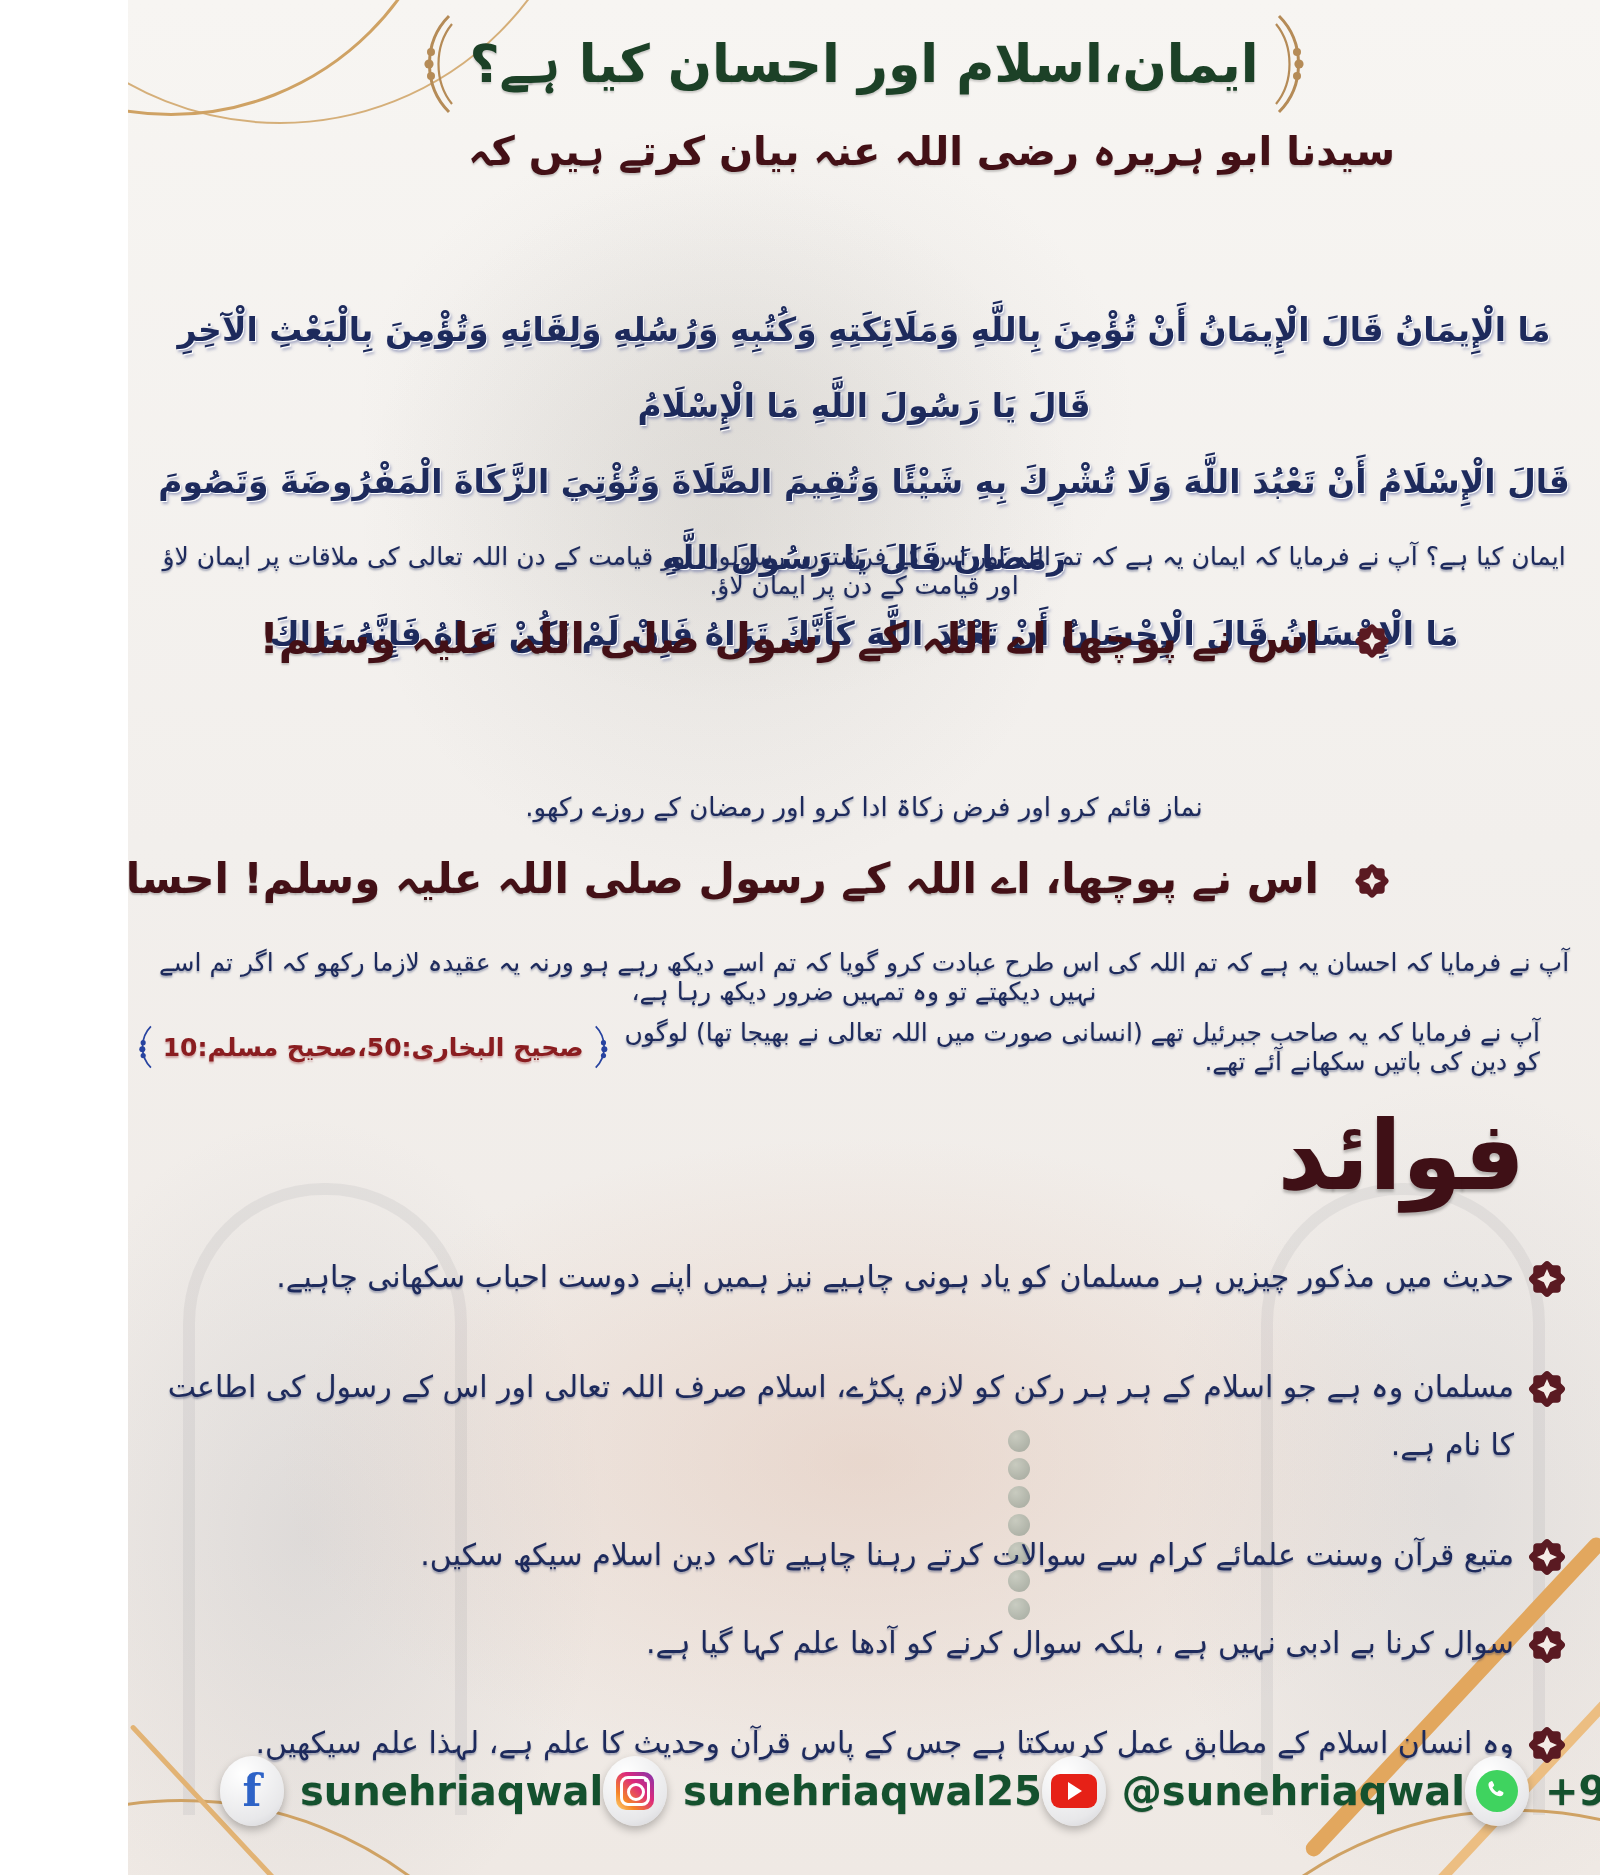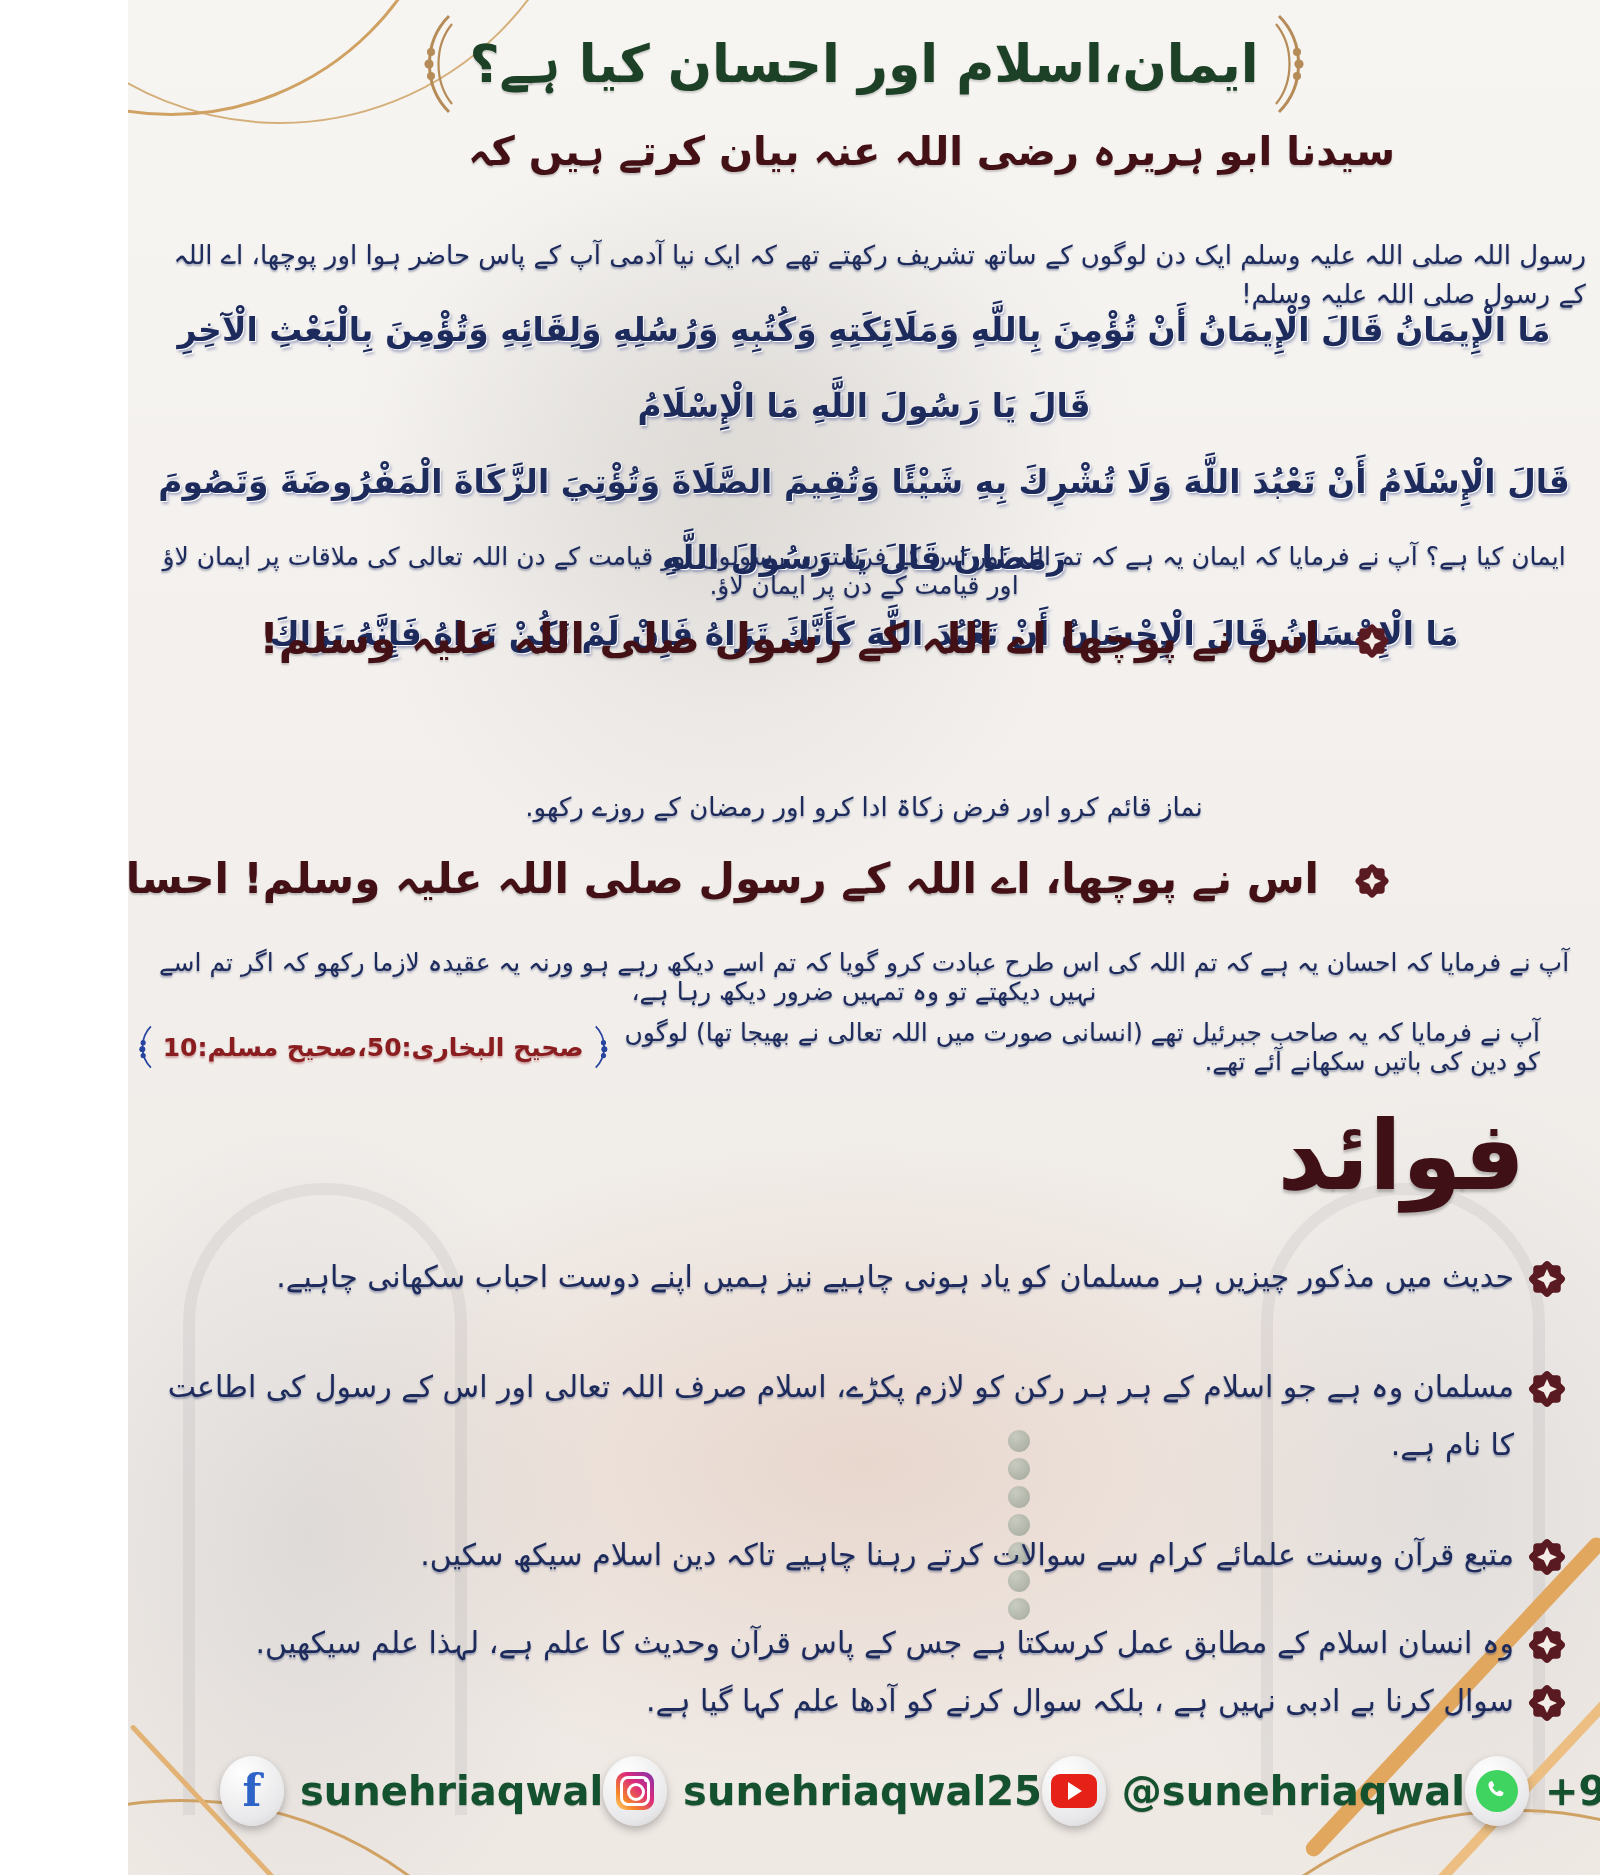--- a/index.html
+++ b/index.html
@@ -126,21 +126,20 @@
       <path d="M30 2 C4 28 4 72 30 98" fill="none" stroke="#b58b57" stroke-width="3"></path>
       <path d="M33 10 C15 32 15 68 33 90" fill="none" stroke="#b58b57" stroke-width="2.2"></path>
       <circle cx="12" cy="38" r="4" fill="#b58b57"></circle>
         <circle cx="10" cy="50" r="4.6" fill="#b58b57"></circle>
         <circle cx="12" cy="62" r="4" fill="#b58b57"></circle>
     </svg>
   </div>
 
   <div class="narrator">سیدنا ابو ہریرہ رضی اللہ عنہ بیان کرتے ہیں کہ</div>
 
-  <div class="intro urdu">رسول اللہ صلی اللہ علیہ وسلم ایک دن لوگوں کے ساتھ تشریف رکھتے تھے کہ ایک نیا آدمی آپ کے پاس حاضر ہوا اور پوچھا، اے اللہ کے رسول صلی اللہ علیہ وسلم!</div>
 
   <div class="arabic" dir="rtl">
     <div>مَا الْإِيمَانُ قَالَ الْإِيمَانُ أَنْ تُؤْمِنَ بِاللَّهِ وَمَلَائِكَتِهِ وَكُتُبِهِ وَرُسُلِهِ وَلِقَائِهِ وَتُؤْمِنَ بِالْبَعْثِ الْآخِرِ قَالَ يَا رَسُولَ اللَّهِ مَا الْإِسْلَامُ</div>
     <div>قَالَ الْإِسْلَامُ أَنْ تَعْبُدَ اللَّهَ وَلَا تُشْرِكَ بِهِ شَيْئًا وَتُقِيمَ الصَّلَاةَ وَتُؤْتِيَ الزَّكَاةَ الْمَفْرُوضَةَ وَتَصُومَ رَمَضَانَ قَالَ يَا رَسُولَ اللَّهِ</div>
     <div>مَا الْإِحْسَانُ قَالَ الْإِحْسَانُ أَنْ تَعْبُدَ اللَّهَ كَأَنَّكَ تَرَاهُ فَإِنْ لَمْ تَكُنْ تَرَاهُ فَإِنَّهُ يَرَاكَ</div>
   </div>
 
   <div class="iman-tr urdu">ایمان کیا ہے؟ آپ نے فرمایا کہ ایمان یہ ہے کہ تم اللہ اور اس کے فرشتوں، رسولوں اور قیامت کے دن اللہ تعالی کی ملاقات پر ایمان لاؤ اور قیامت کے دن پر ایمان لاؤ.</div>
 
   <div class="sec-heading sec1-heading">
@@ -200,35 +199,35 @@
       <div class="btext urdu">مسلمان وہ ہے جو اسلام کے ہر ہر رکن کو لازم پکڑے، اسلام صرف اللہ تعالی اور اس کے رسول کی اطاعت کا نام ہے.</div>
     </div>
     <div class="bullet b3">
       <svg class="star8" viewBox="0 0 40 40" width="50" height="50">
         <rect x="9" y="9" width="22" height="22" rx="3" fill="#5a1a22"></rect>
         <rect x="9" y="9" width="22" height="22" rx="3" fill="#5a1a22" transform="rotate(45 20 20)"></rect>
         <path d="M20 12 L22.5 17.5 L28 20 L22.5 22.5 L20 28 L17.5 22.5 L12 20 L17.5 17.5 Z" fill="#f3ece6"></path>
       </svg>
       <div class="btext urdu">متبع قرآن وسنت علمائے کرام سے سوالات کرتے رہنا چاہیے تاکہ دین اسلام سیکھ سکیں.</div>
     </div>
+    <div class="bullet b4">
+      <svg class="star8" viewBox="0 0 40 40" width="50" height="50">
+        <rect x="9" y="9" width="22" height="22" rx="3" fill="#5a1a22"></rect>
+        <rect x="9" y="9" width="22" height="22" rx="3" fill="#5a1a22" transform="rotate(45 20 20)"></rect>
+        <path d="M20 12 L22.5 17.5 L28 20 L22.5 22.5 L20 28 L17.5 22.5 L12 20 L17.5 17.5 Z" fill="#f3ece6"></path>
+      </svg>
+      <div class="btext urdu">سوال کرنا بے ادبی نہیں ہے ، بلکہ سوال کرنے کو آدھا علم کہا گیا ہے.</div>
+    </div>
     <div class="bullet b5">
       <svg class="star8" viewBox="0 0 40 40" width="50" height="50">
         <rect x="9" y="9" width="22" height="22" rx="3" fill="#5a1a22"></rect>
         <rect x="9" y="9" width="22" height="22" rx="3" fill="#5a1a22" transform="rotate(45 20 20)"></rect>
         <path d="M20 12 L22.5 17.5 L28 20 L22.5 22.5 L20 28 L17.5 22.5 L12 20 L17.5 17.5 Z" fill="#f3ece6"></path>
       </svg>
       <div class="btext urdu">وہ انسان اسلام کے مطابق عمل کرسکتا ہے جس کے پاس قرآن وحدیث کا علم ہے، لہذا علم سیکھیں.</div>
-    </div>
-    <div class="bullet b4">
-      <svg class="star8" viewBox="0 0 40 40" width="50" height="50">
-        <rect x="9" y="9" width="22" height="22" rx="3" fill="#5a1a22"></rect>
-        <rect x="9" y="9" width="22" height="22" rx="3" fill="#5a1a22" transform="rotate(45 20 20)"></rect>
-        <path d="M20 12 L22.5 17.5 L28 20 L22.5 22.5 L20 28 L17.5 22.5 L12 20 L17.5 17.5 Z" fill="#f3ece6"></path>
-      </svg>
-      <div class="btext urdu">سوال کرنا بے ادبی نہیں ہے ، بلکہ سوال کرنے کو آدھا علم کہا گیا ہے.</div>
     </div>
   </div>
 
   <div class="footer">
     <div class="soc">
       <span class="badge">
           <span class="fb-f">f</span>
         </span>
       <span class="soc-label">sunehriaqwal</span>
     </div>

